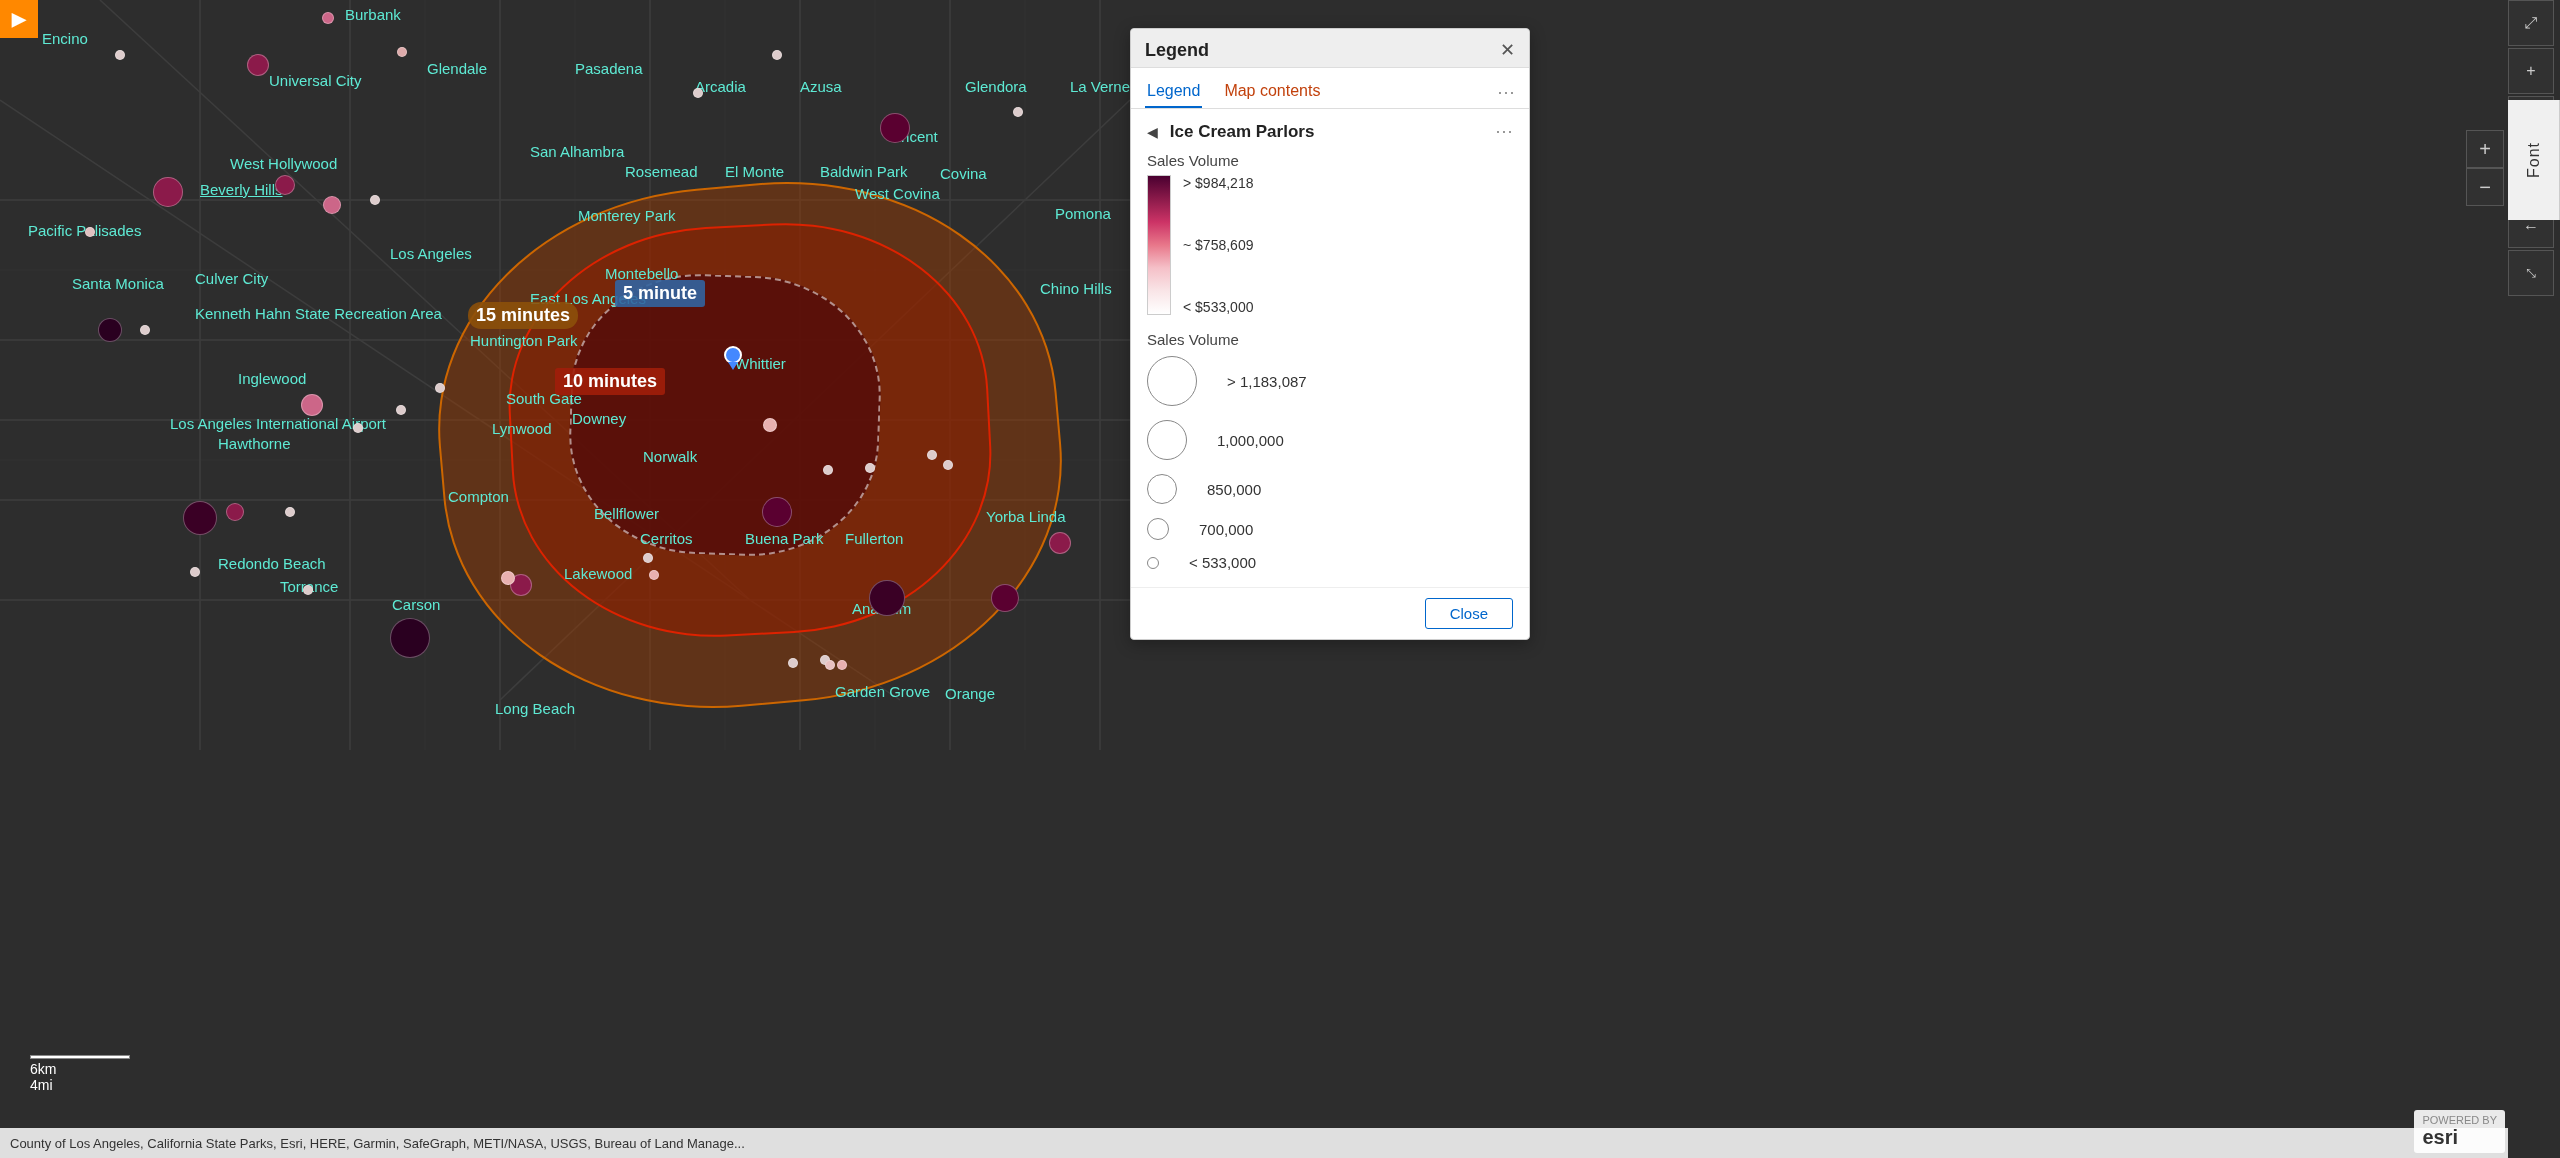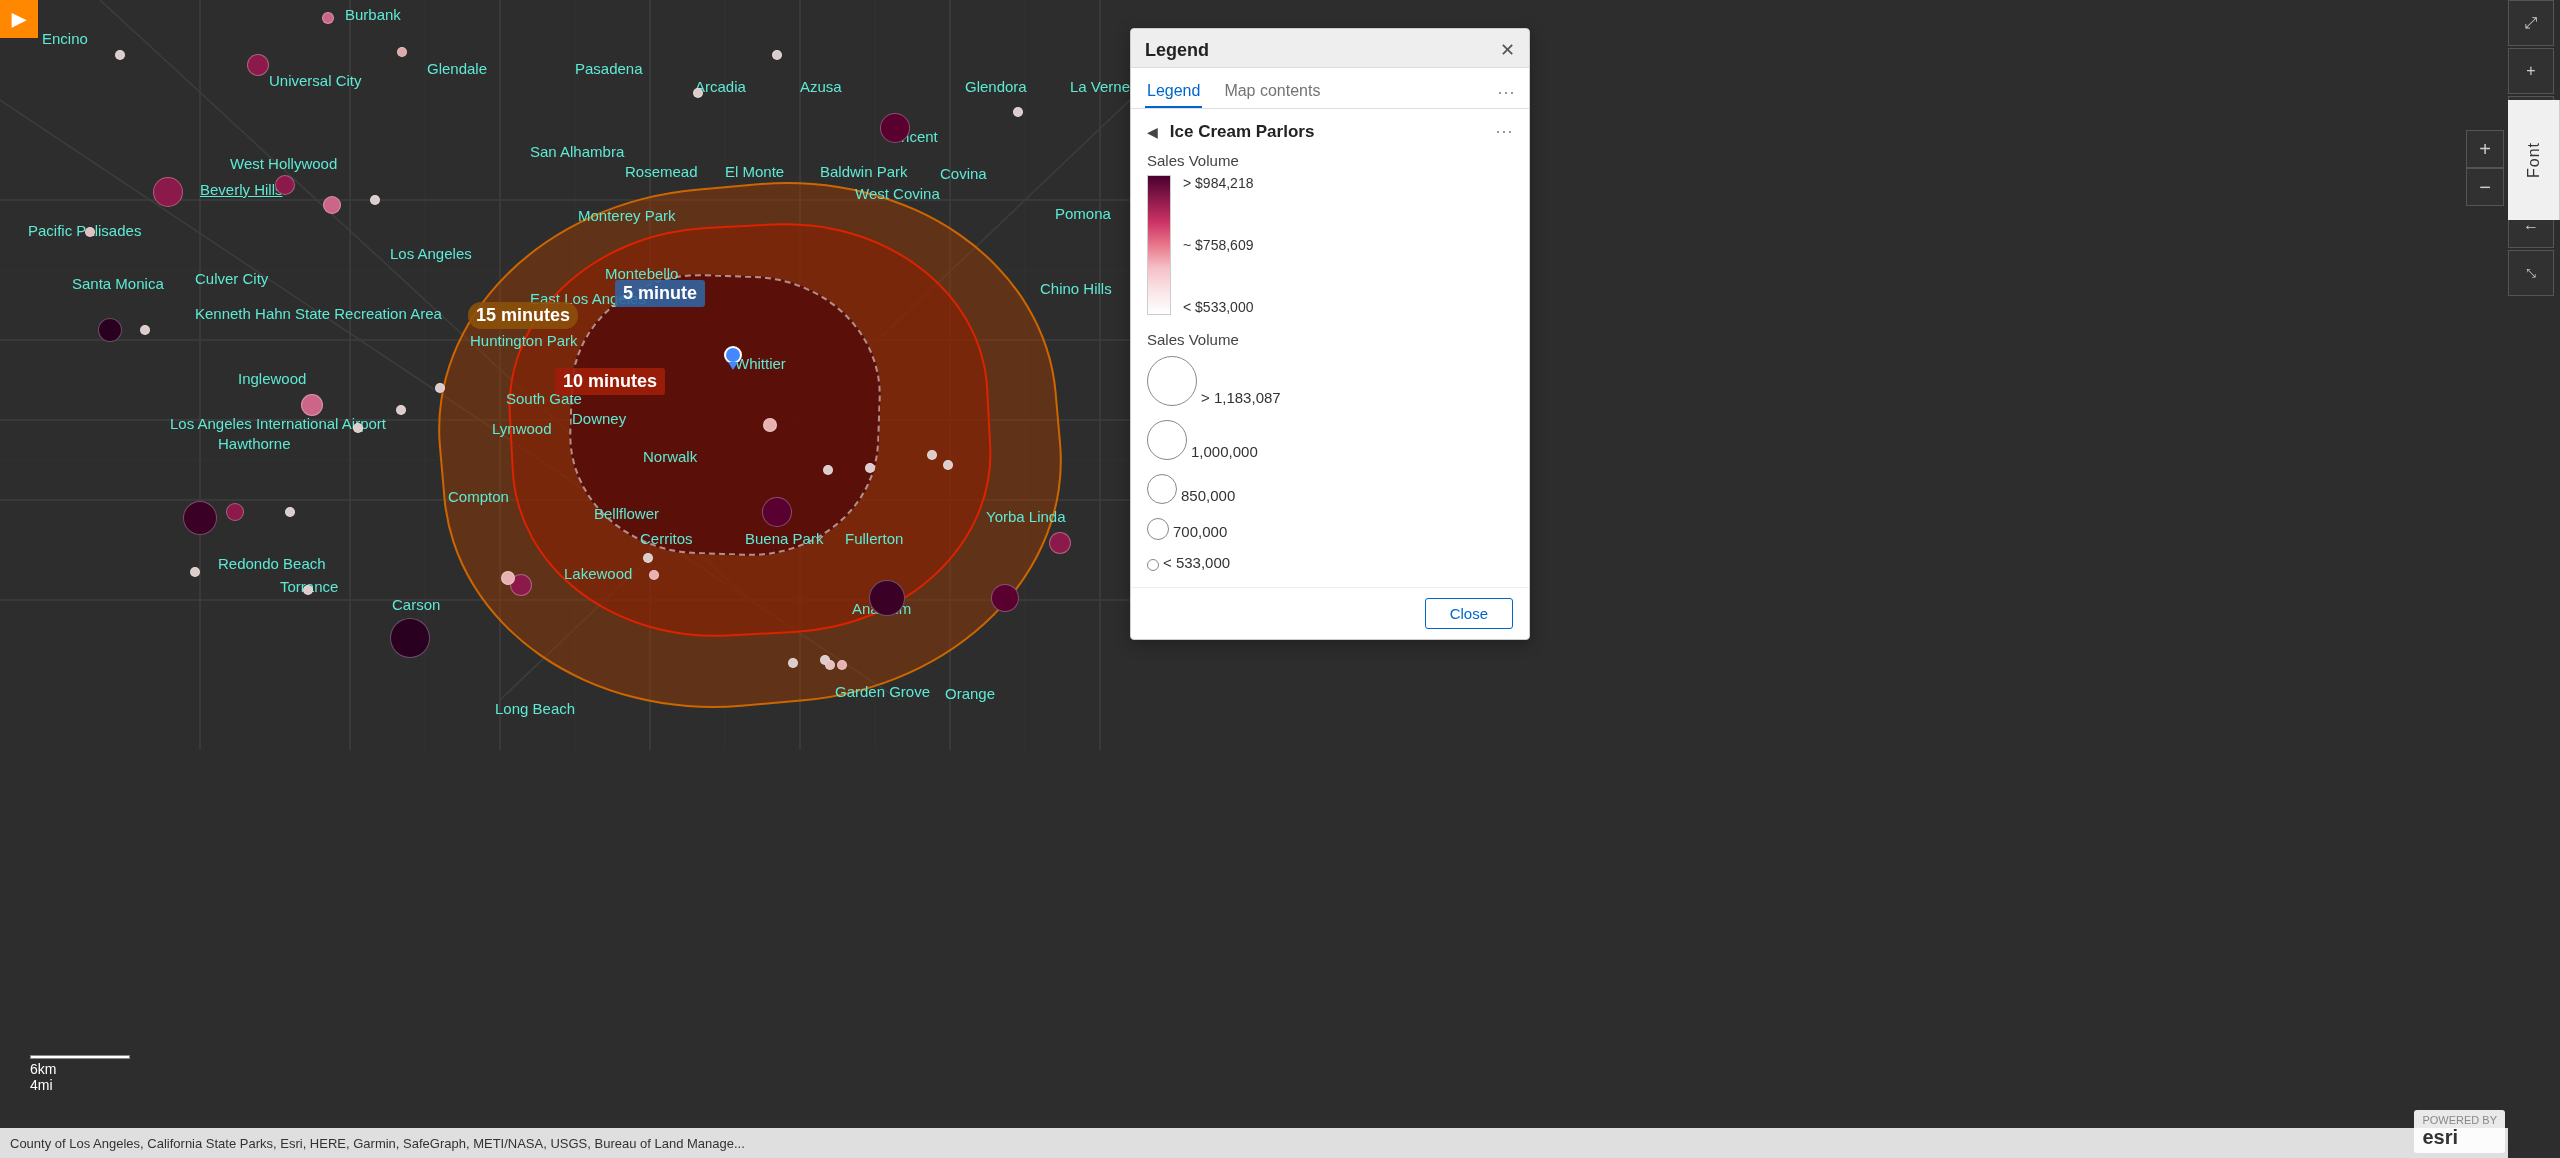--- a/index.html
+++ b/index.html
@@ -244,21 +244,21 @@
       display: flex;
       padding: 8px 14px 0;
       border-bottom: 1px solid #ddd;
       gap: 20px;
       background: white;
     }
     .legend-tab {
       font-size: 16px;
       padding: 6px 2px;
       cursor: pointer;
-      color: #737373;
+      color: #c2410c;
       border-bottom: 2px solid transparent;
     }
     .legend-tab.active {
       color: #0066cc;
       border-bottom: 2px solid #0066cc;
     }
     .legend-tab-dots {
       margin-left: auto;
       font-size: 18px;
       color: #888;
@@ -317,22 +317,22 @@
 
     
     .circle-legend {
       display: flex;
       flex-direction: column;
       gap: 14px;
       margin-top: 8px;
     }
     .circle-legend-item {
       display: flex;
-      align-items: flex-end;
-      gap: 4px;
+      align-items: center;
+      gap: 30px;
     }
     .legend-circle {
       border-radius: 50%;
       border: 1.5px solid #888;
       background: white;
       flex-shrink: 0;
     }
     .legend-circle-label {
       font-size: 15px;
       color: #333;

